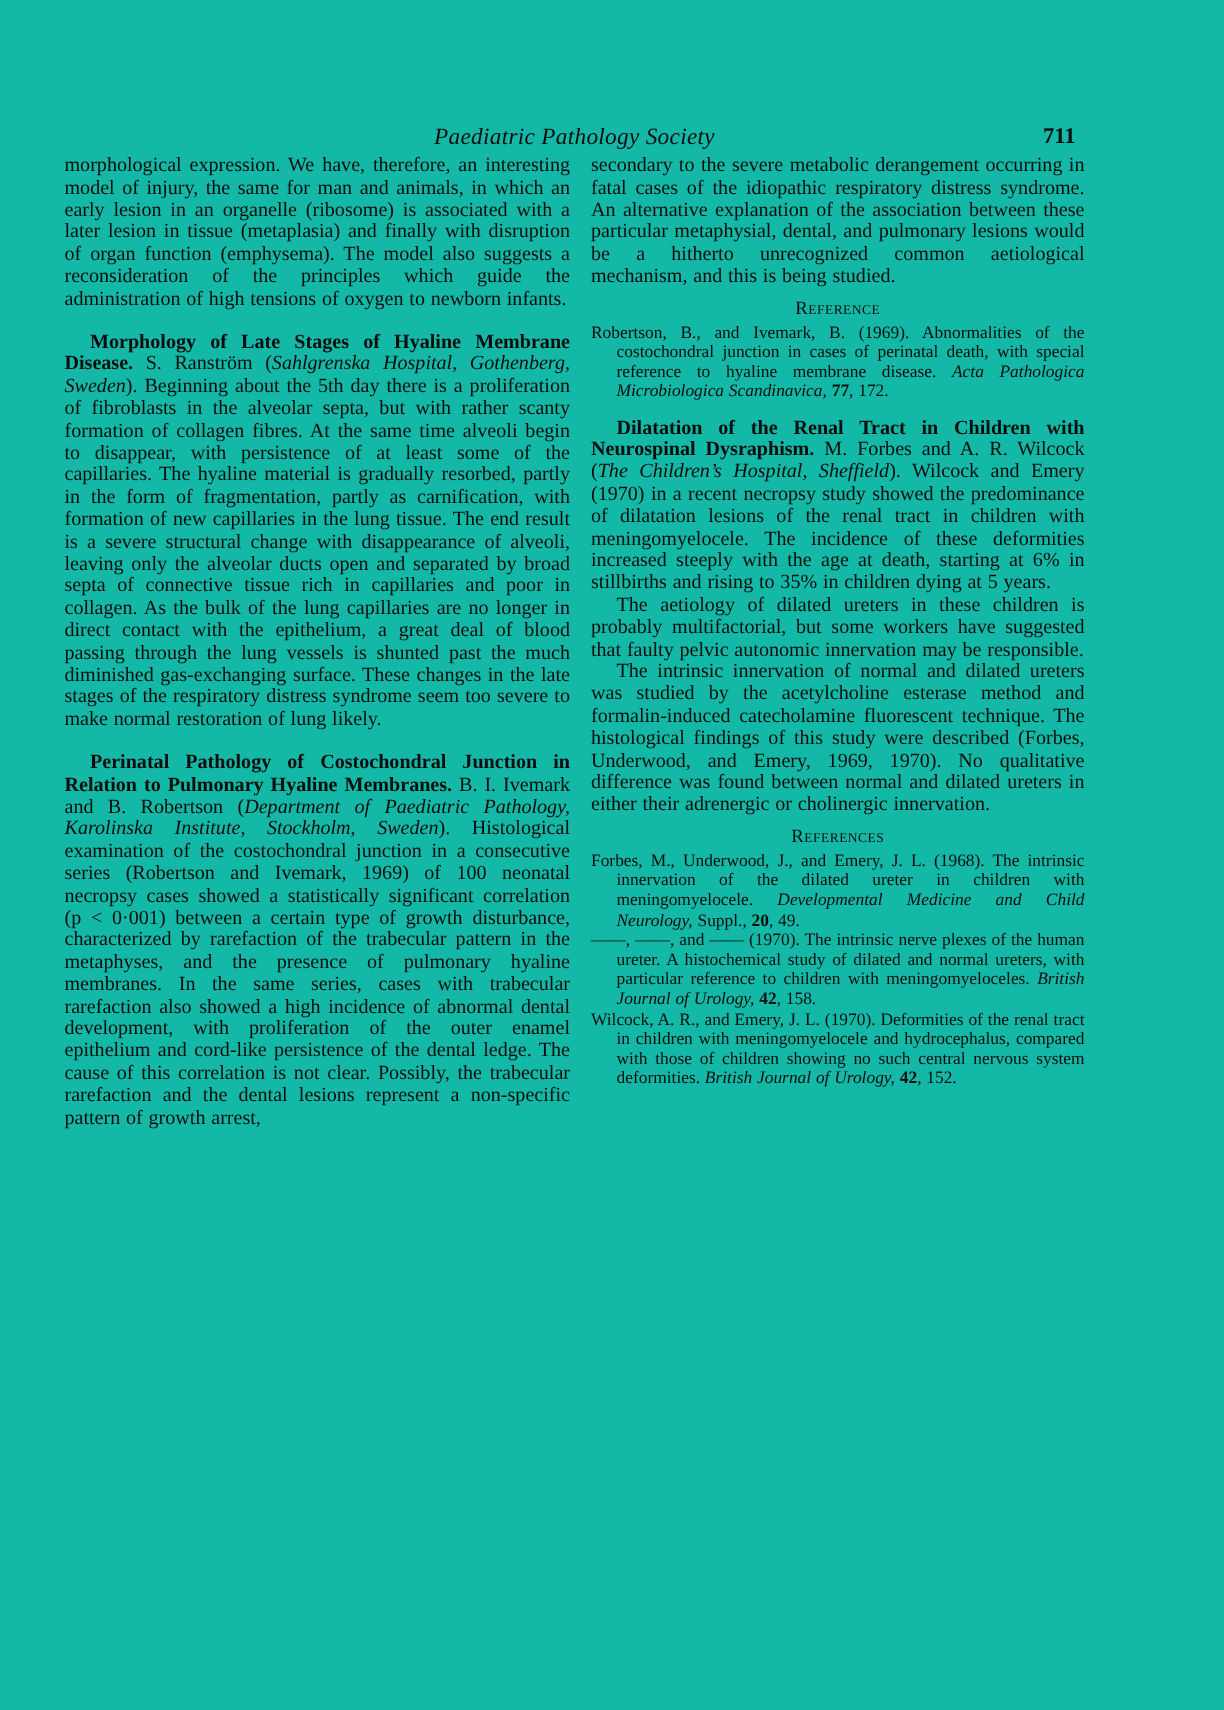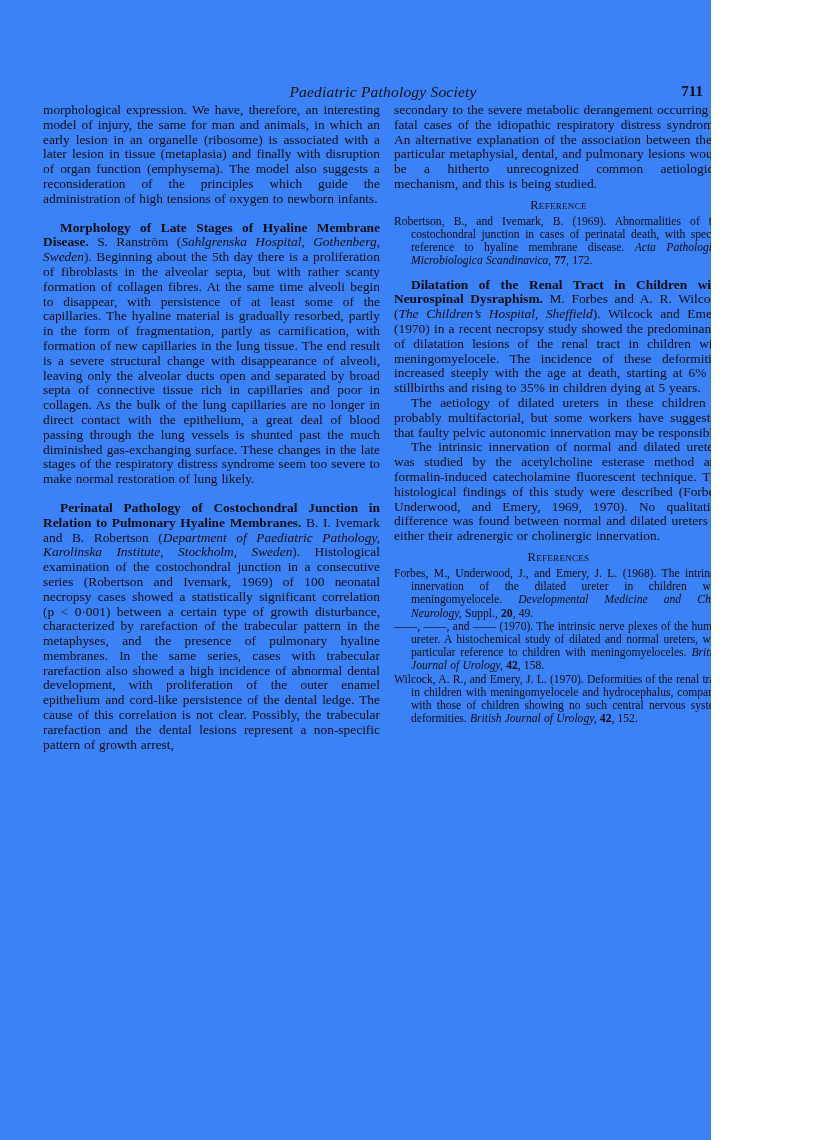--- a/index.html
+++ b/index.html
@@ -4,40 +4,40 @@
 <style>
   html, body { margin: 0; padding: 0; }
   body {
     width: 816px; height: 1140px;
     background: #ffffff;
     font-family: "Liberation Serif", serif;
     color: #0d0d0d;
   }
   .page {
     position: relative;
-    width: 711px; height: 1140px;
-    background: #3b82f6;
+    width: 816px; height: 1140px;
+    background: #14b8a6;
     overflow: hidden;
   }
   .running-head {
     position: absolute;
     top: 83px; left: 43px; width: 680px;
     height: 18px;
   }
   .running-title {
     position: absolute;
     left: 0; right: 0;
     text-align: center;
     font-style: italic;
     font-size: 15.5px;
     letter-spacing: 0.2px;
   }
   .page-number {
     position: absolute;
-    right: 20px; top: 0;
+    right: 6px; top: 0;
     font-size: 15px;
     font-weight: bold;
   }
   .columns {
     position: absolute;
     top: 103px; left: 43px; width: 680px;
     display: flex;
     gap: 14px;
     justify-content: center;
   }

